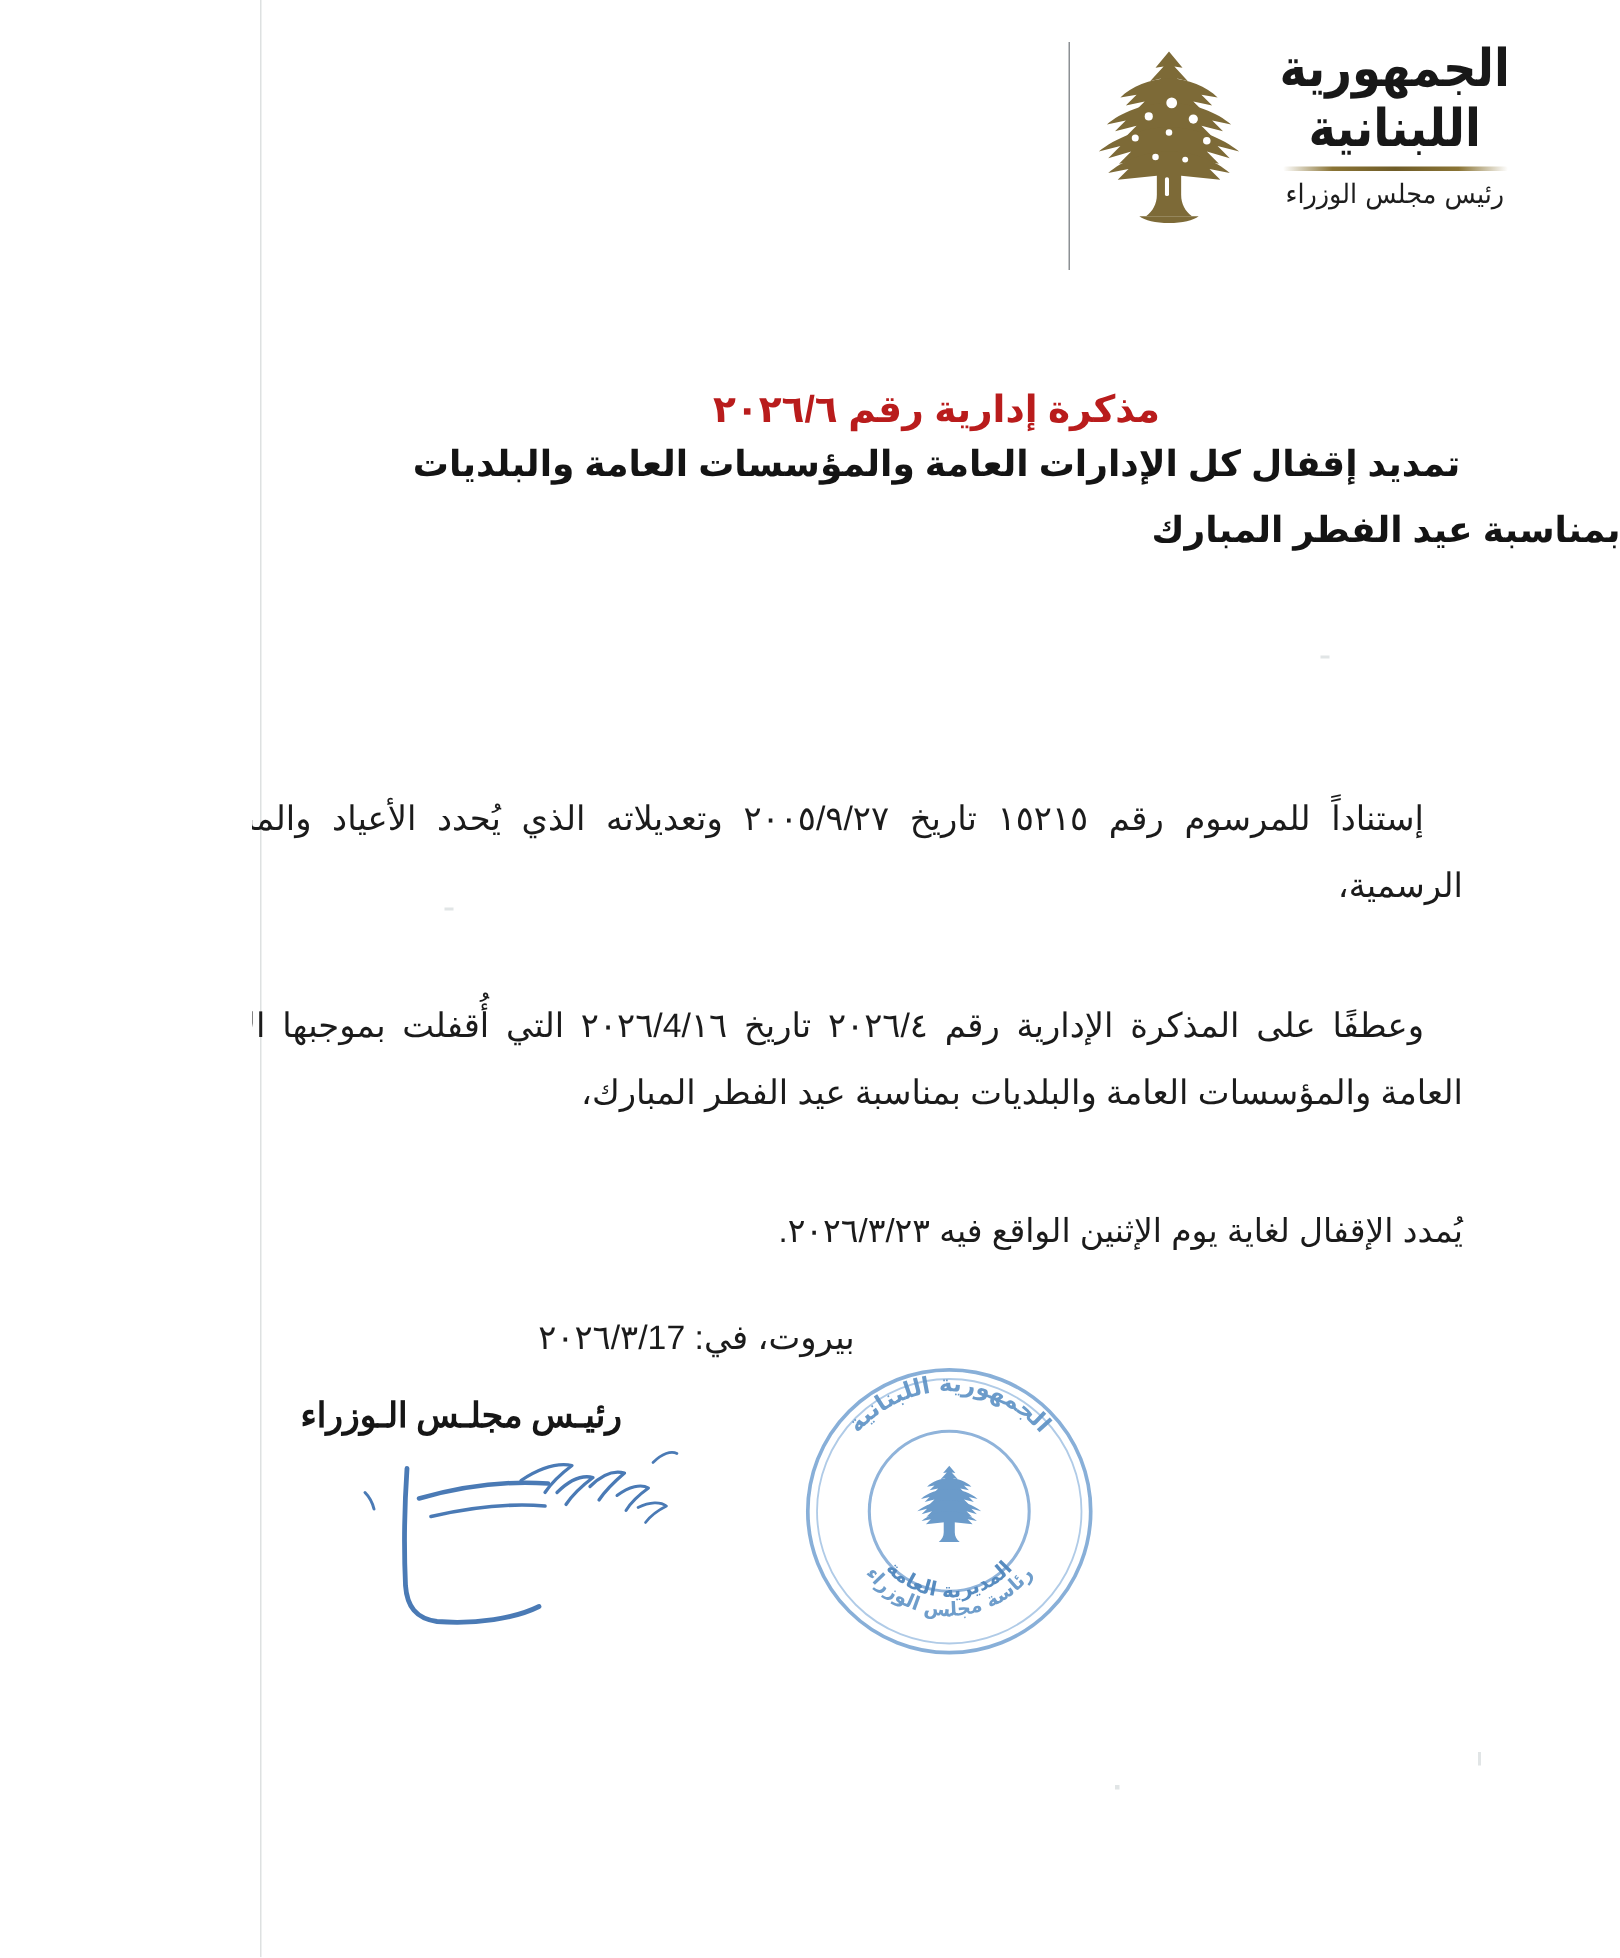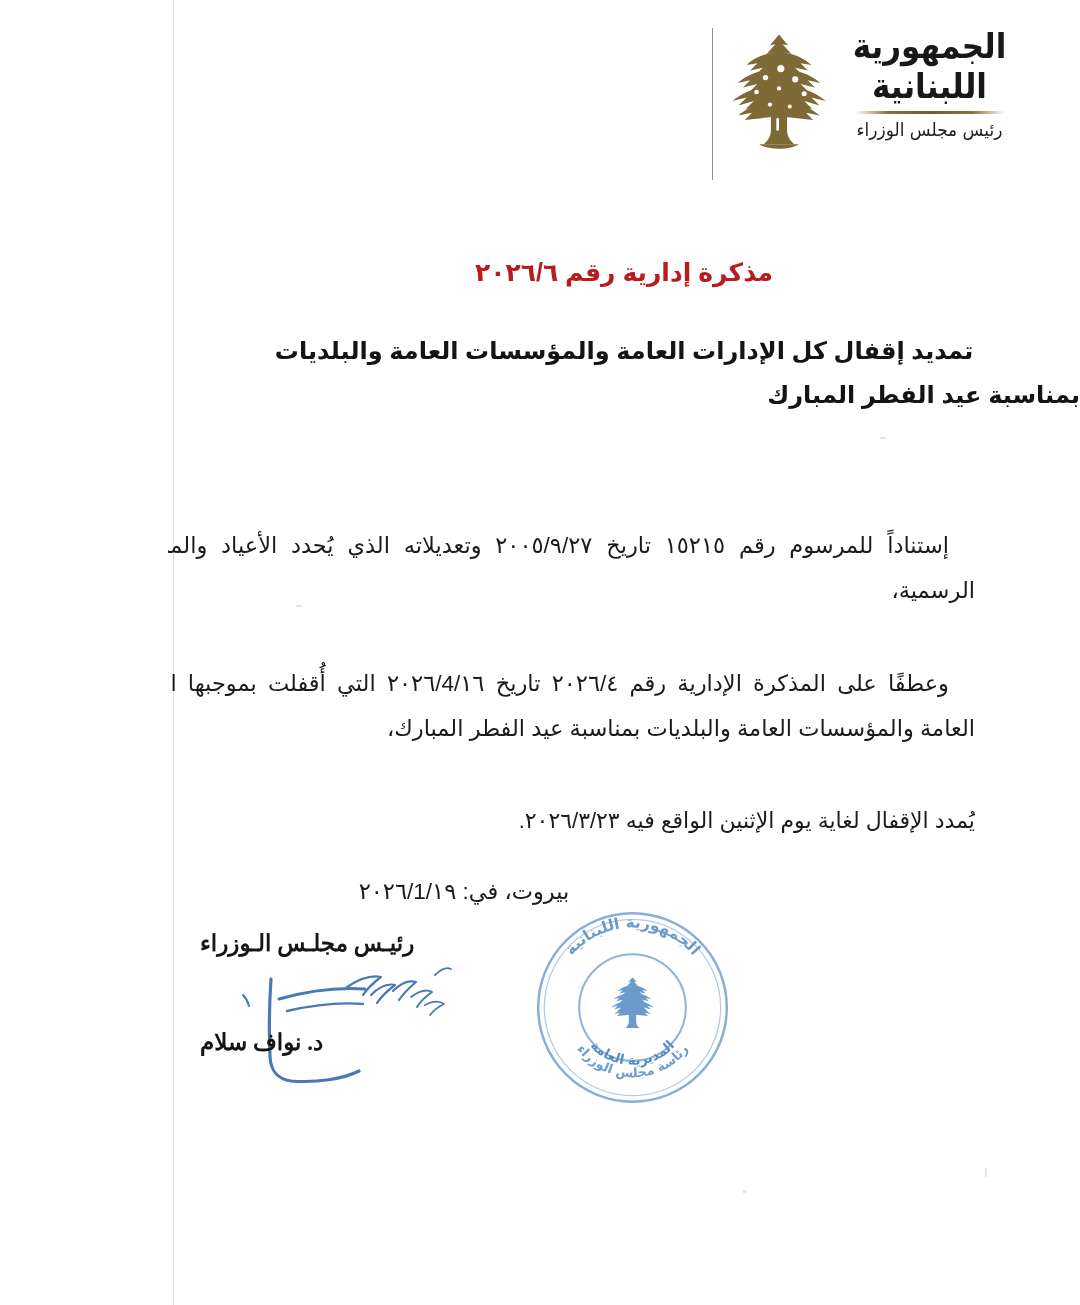--- a/index.html
+++ b/index.html
@@ -108,21 +108,20 @@
     right: 0;
     text-align: center;
   }
   .doc-number {
     font-size: 25px;
     font-weight: 700;
     color: #b91c1c;
     letter-spacing: .3px;
   }
   .doc-subject {
-    margin-top: 42px;
     font-size: 24px;
     font-weight: 700;
     line-height: 1.85;
     color: #141414;
   }
   .doc-subject .l2 { display: block; text-align: right; }
 
   
   .body-wrap {
     position: absolute;
@@ -259,21 +258,21 @@
     <div class="doc-subject">
       <span class="l1">تمديد إقفال كل الإدارات العامة والمؤسسات العامة والبلديات</span>
       <span class="l2">بمناسبة عيد الفطر المبارك</span>
     </div>
   </div>
 
   <div class="body-wrap">
     <p class="para indent">إستناداً للمرسوم رقم ١٥٢١٥ تاريخ ٢٠٠٥/٩/٢٧ وتعديلاته الذي يُحدد الأعياد والمناسبات الرسمية،</p>
     <p class="para indent">وعطفًا على المذكرة الإدارية رقم ٢٠٢٦/٤ تاريخ ٢٠٢٦/4/١٦ التي أُقفلت بموجبها الإدارات العامة والمؤسسات العامة والبلديات بمناسبة عيد الفطر المبارك،</p>
     <p class="para-short">يُمدد الإقفال لغاية يوم الإثنين الواقع فيه ٢٠٢٦/٣/٢٣.</p>
-    <p class="dateline">بيروت، في: ٢٠٢٦/1/١٩</p>
+    <p class="dateline">بيروت، في: ٢٠٢٦/٣/17</p>
   </div>
 
   <div class="sig-block">
     <div class="sig-title">رئيـس مجلـس الـوزراء</div>
 
     <div class="sig-mark">
       <svg viewBox="0 0 260 130" xmlns="http://www.w3.org/2000/svg" aria-hidden="true">
         <g fill="none" stroke="#4a7ab5" stroke-linecap="round" stroke-linejoin="round">
           <path d="M46 18 C44 48 44 74 45 96 C46 110 52 118 66 120 C92 122 118 118 134 110" stroke-width="3.2"></path>
           <path d="M18 34 C21 37 23 41 24 45" stroke-width="2"></path>
@@ -282,21 +281,20 @@
           <path d="M122 26 C134 18 146 14 156 16 C148 22 142 28 138 34" stroke-width="2.2"></path>
           <path d="M146 34 C154 26 162 22 170 24 C162 30 156 36 152 42" stroke-width="2.2"></path>
           <path d="M168 30 C176 22 184 19 191 21 C184 27 178 33 174 39" stroke-width="2.2"></path>
           <path d="M186 36 C194 30 202 28 207 31 C200 36 195 41 192 46" stroke-width="2"></path>
           <path d="M200 44 C208 40 215 40 219 43 C213 46 208 50 205 54" stroke-width="1.8"></path>
           <path d="M210 14 C216 8 222 6 226 8" stroke-width="1.8"></path>
         </g>
       </svg>
     </div>
 
-    <div class="sig-name">د. نواف سلام</div>
   </div>
 
   <div class="seal">
     <svg viewBox="0 0 200 200" xmlns="http://www.w3.org/2000/svg" aria-hidden="true">
       <defs>
         <path id="sealTop" d="M 22 100 A 78 78 0 0 1 178 100"></path>
         <path id="sealBot1" d="M 32 100 A 68 68 0 0 0 168 100"></path>
         <path id="sealBot2" d="M 44 100 A 56 56 0 0 0 156 100"></path>
       </defs>
 

